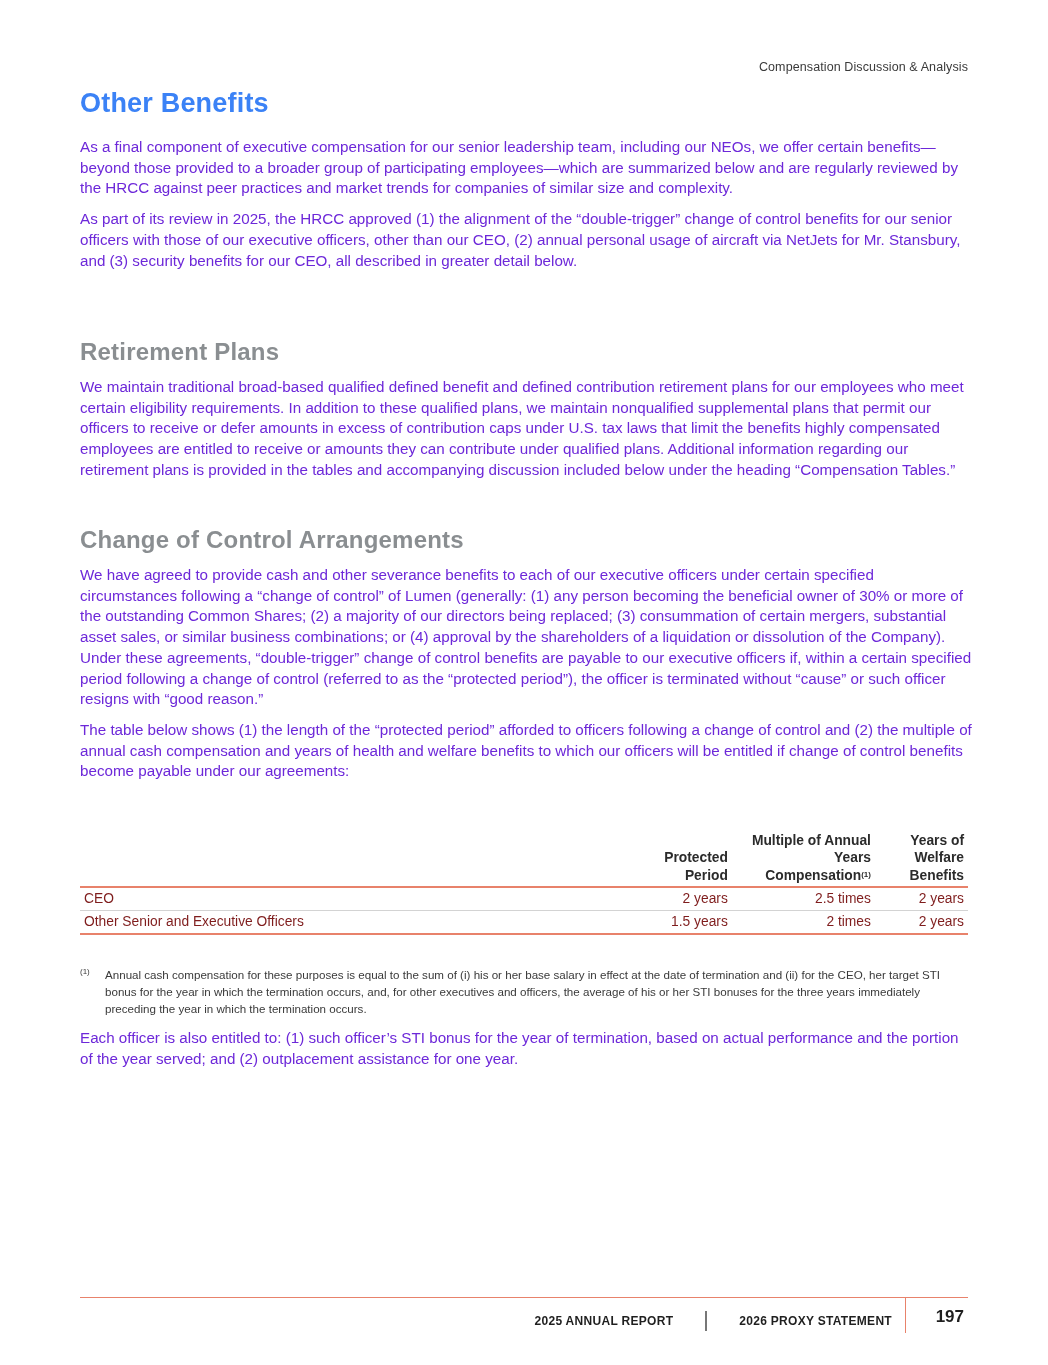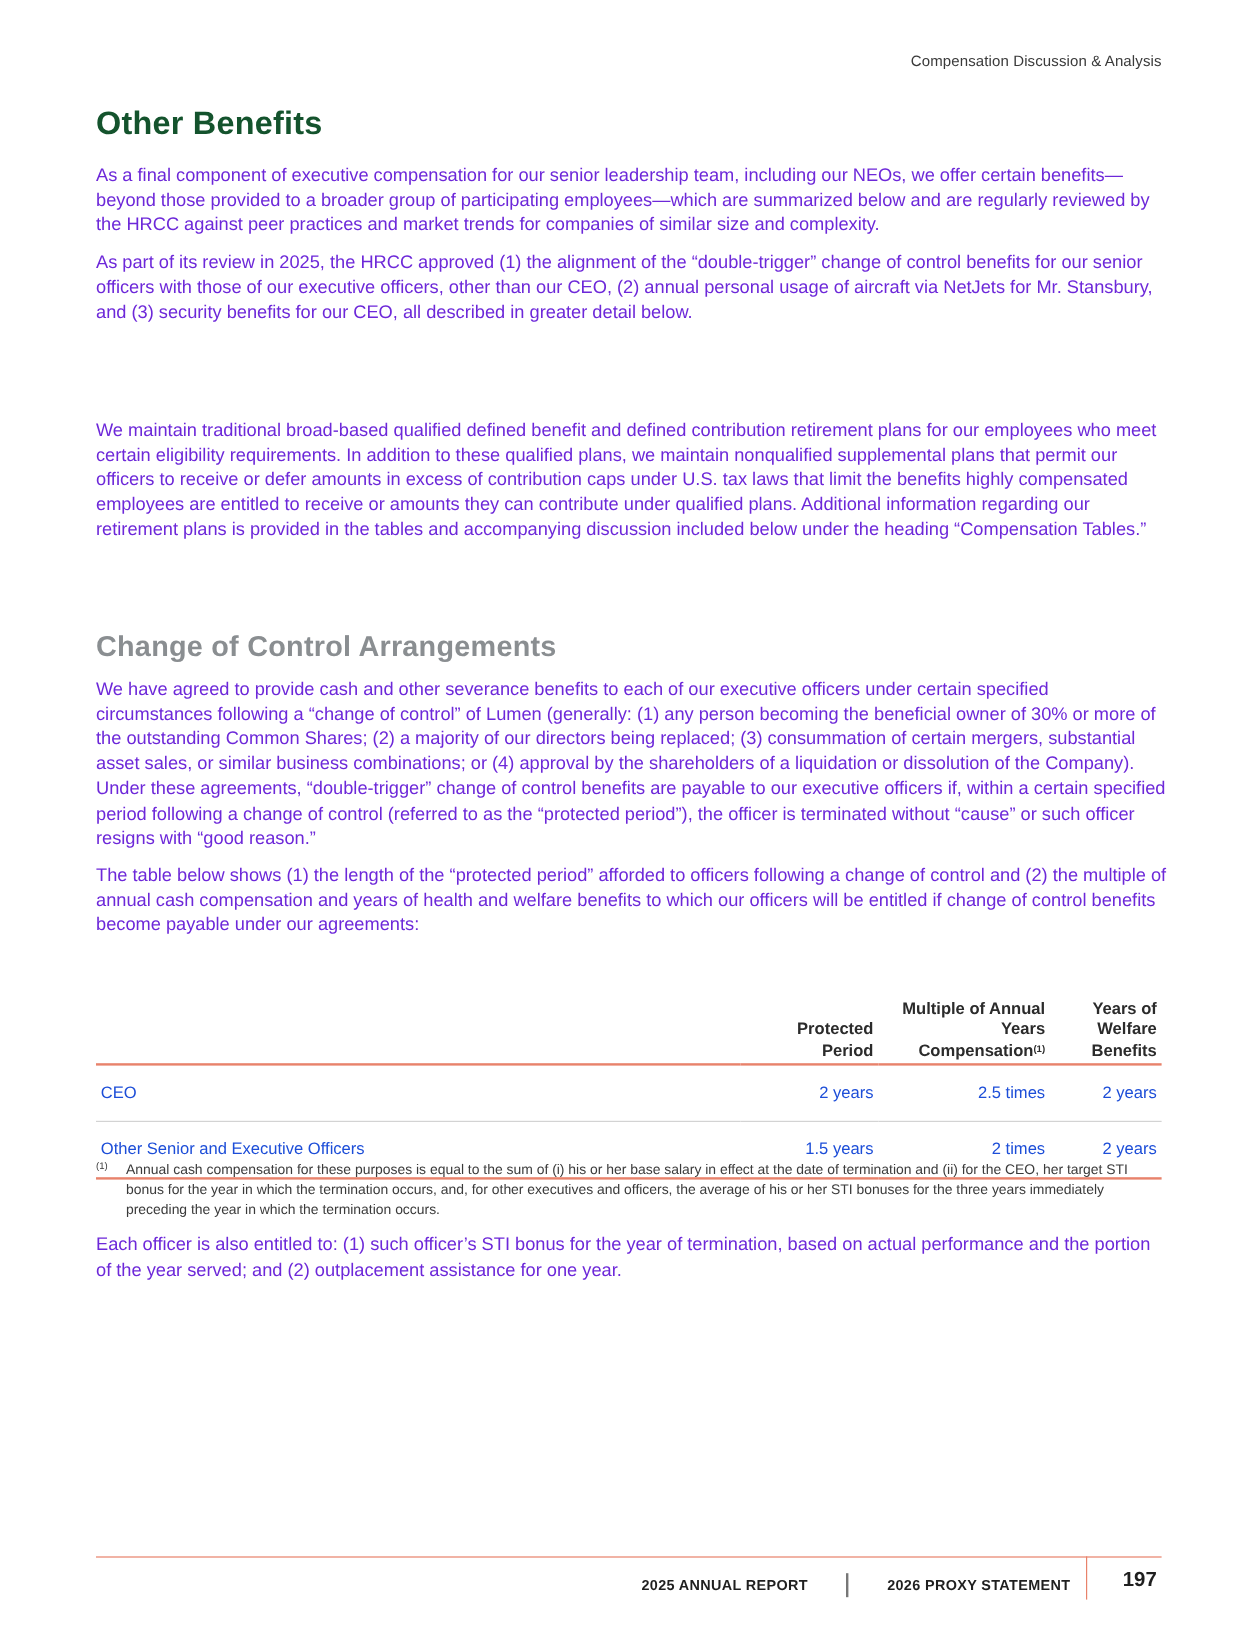--- a/index.html
+++ b/index.html
@@ -1,29 +1,29 @@
 <!DOCTYPE html>
 <html><head>
 <meta charset="utf-8">
 <style>
   html, body { margin: 0; padding: 0; background: #ffffff; }
   body { width: 1048px; height: 1365px; position: relative; overflow: hidden;
          font-family: "Liberation Sans", sans-serif; color: #2b2b2b; }
   .page { position: absolute; left: 80px; top: 0; width: 888px; }
-  .running-head { position: absolute; right: 0; top: 44px; font-size: 12.5px; color: #3a3a3a; letter-spacing: 0.1px; }
-  h1 { position: absolute; left: 0; top: 88px; margin: 0; font-size: 27px; font-weight: bold; color: #14532d; letter-spacing: 0.2px; }
+  .running-head { position: absolute; right: 0; top: 60px; font-size: 12.5px; color: #3a3a3a; letter-spacing: 0.1px; }
+  h1 { position: absolute; left: 0; top: 88px; margin: 0; font-size: 27px; font-weight: bold; color: #3b82f6; letter-spacing: 0.2px; }
   h2 { margin: 0; font-size: 24px; font-weight: bold; color: #8a8e91; letter-spacing: 0.2px; }
   p { margin: 0; font-size: 15.2px; line-height: 20.7px; color: #6d28d9; }
   .block { position: absolute; left: 0; width: 895px; }
   table { position: absolute; left: 0; top: 828px; width: 888px; border-collapse: collapse; font-size: 13.8px; }
   th { font-weight: bold; text-align: right; vertical-align: bottom; font-size: 13.8px; line-height: 17.3px; padding: 4px 4px 2px 4px; color: #2b2b2b; }
   thead tr { border-bottom: 2px solid #e8826b; }
   tbody tr { border-bottom: 1px solid #d3d3d3; }
   tbody tr:last-child { border-bottom: 2px solid #e8826b; }
-  td { padding: 14px 4px; height: 18px; text-align: right; color: #1d4ed8; }
+  td { padding: 2px 4px; height: 18px; text-align: right; color: #7f1d1d; }
   td.label { text-align: left; }
   sup { font-size: 8px; vertical-align: top; position: relative; top: -1px; }
   .footnote { position: absolute; left: 0; top: 967px; width: 890px; font-size: 11.6px; line-height: 16.8px; color: #3a3a3a; }
   .footnote .mark { position: absolute; left: 0; top: -3px; font-size: 8px; }
   .footnote .ftext { margin-left: 25px; }
   .footer-rule { position: absolute; left: 80px; top: 1297px; width: 888px; height: 1px; background: #e8826b; }
   .footer-vrule { position: absolute; left: 905px; top: 1297px; width: 1px; height: 36px; background: #e8826b; }
   .footer-left { position: absolute; right: 156px; top: 1311px; font-size: 12px; font-weight: bold; color: #1f1f1f; display: flex; align-items: center; letter-spacing: 0.3px; gap: 20px; }
   .footer-sep { display: inline-block; width: 2px; height: 20px; background: #777; margin: 0 12px; }
   .page-number { position: absolute; right: 84px; top: 1307px; font-size: 17px; font-weight: bold; color: #1f1f1f; }
@@ -35,20 +35,21 @@
   <div class="running-head">Compensation Discussion &amp; Analysis</div>
 
   <h1>Other Benefits</h1>
 
   <div class="block" style="top:137px;">
     <p>As a final component of executive compensation for our senior leadership team, including our NEOs, we offer certain benefits—beyond those provided to a broader group of participating employees—which are summarized below and are regularly reviewed by the HRCC against peer practices and market trends for companies of similar size and complexity.</p>
     <p style="margin-top:10px;">As part of its review in 2025, the HRCC approved (1) the alignment of the “double-trigger” change of control benefits for our senior officers with those of our executive officers, other than our CEO, (2) annual personal usage of aircraft via NetJets for Mr. Stansbury, and (3) security benefits for our CEO, all described in greater detail below.</p>
   </div>
 
   <div class="block" style="top:338px;">
+    <h2>Retirement Plans</h2>
     <p style="margin-top:11px;">We maintain traditional broad-based qualified defined benefit and defined contribution retirement plans for our employees who meet certain eligibility requirements. In addition to these qualified plans, we maintain nonqualified supplemental plans that permit our officers to receive or defer amounts in excess of contribution caps under U.S. tax laws that limit the benefits highly compensated employees are entitled to receive or amounts they can contribute under qualified plans. Additional information regarding our retirement plans is provided in the tables and accompanying discussion included below under the heading “Compensation Tables.”</p>
   </div>
 
   <div class="block" style="top:526px;">
     <h2>Change of Control Arrangements</h2>
     <p style="margin-top:11px;">We have agreed to provide cash and other severance benefits to each of our executive officers under certain specified circumstances following a “change of control” of Lumen (generally: (1) any person becoming the beneficial owner of 30% or more of the outstanding Common Shares; (2) a majority of our directors being replaced; (3) consummation of certain mergers, substantial asset sales, or similar business combinations; or (4) approval by the shareholders of a liquidation or dissolution of the Company).</p>
     <p style="margin-top:0;">Under these agreements, “double-trigger” change of control benefits are payable to our executive officers if, within a certain specified period following a change of control (referred to as the “protected period”), the officer is terminated without “cause” or such officer resigns with “good reason.”</p>
     <p style="margin-top:10px;">The table below shows (1) the length of the “protected period” afforded to officers following a change of control and (2) the multiple of annual cash compensation and years of health and welfare benefits to which our officers will be entitled if change of control benefits become payable under our agreements:</p>
   </div>
 

